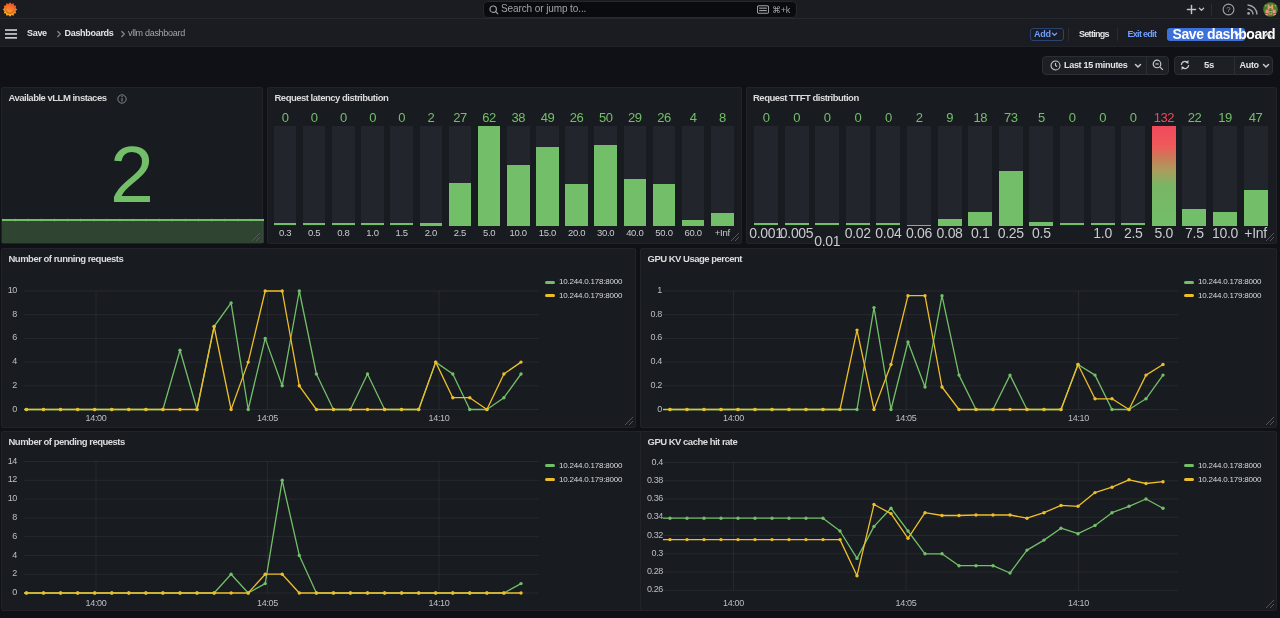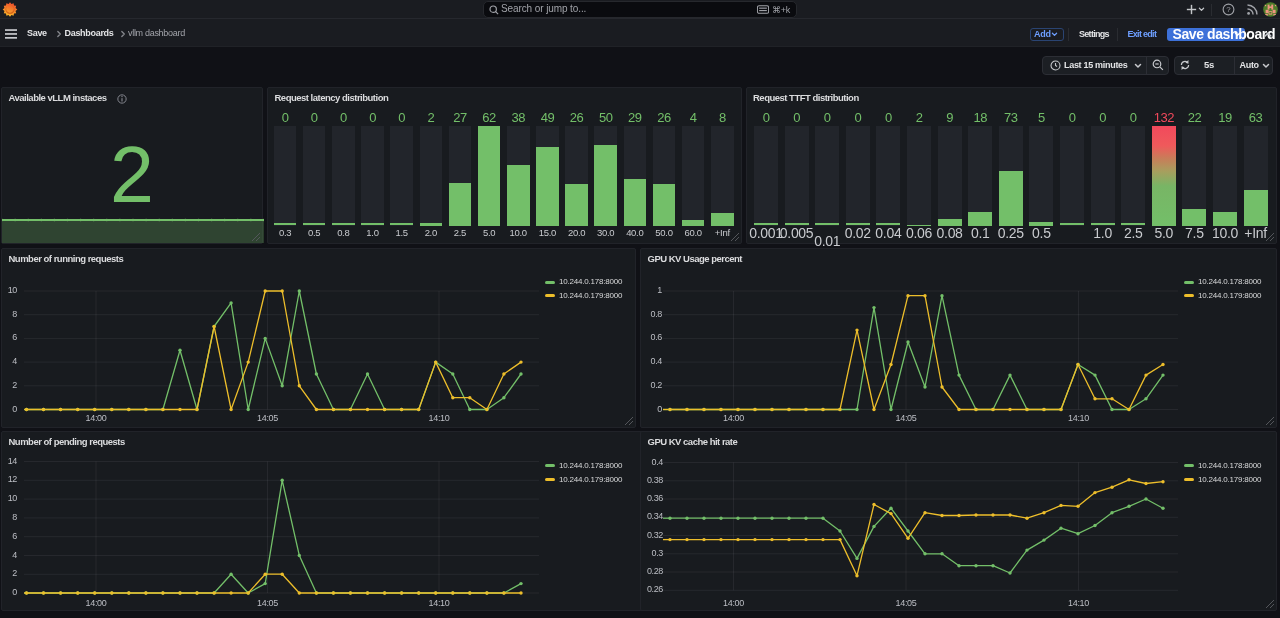--- a/index.html
+++ b/index.html
@@ -307,21 +307,21 @@
     <div style="position:absolute;left:435.9px;top:38px;width:24px;height:100.0px;background:#22252B;"></div>
     <div style="position:absolute;left:435.9px;top:121.3px;width:24px;height:16.7px;background:#73BF69;"></div>
     <div class="bval" style="left:427.9px;color:#73BF69;">22</div>
     <div class="blab3" style="left:425.9px;">7.5</div>
     <div style="position:absolute;left:466.5px;top:38px;width:24px;height:100.0px;background:#22252B;"></div>
     <div style="position:absolute;left:466.5px;top:123.6px;width:24px;height:14.4px;background:#73BF69;"></div>
     <div class="bval" style="left:458.5px;color:#73BF69;">19</div>
     <div class="blab3" style="left:456.5px;">10.0</div>
     <div style="position:absolute;left:497.1px;top:38px;width:24px;height:100.0px;background:#22252B;"></div>
     <div style="position:absolute;left:497.1px;top:102.4px;width:24px;height:35.6px;background:#73BF69;"></div>
-    <div class="bval" style="left:489.1px;color:#73BF69;">63</div>
+    <div class="bval" style="left:489.1px;color:#73BF69;">47</div>
     <div class="blab3" style="left:487.1px;">+Inf</div>
     <svg class="rh" width="10" height="10" style="right:1px;bottom:1px;">
       <line x1="1" y1="9" x2="9" y2="1" stroke="#54565B" stroke-width="1"></line>
       <line x1="5" y1="9" x2="9" y2="5" stroke="#54565B" stroke-width="1"></line>
     </svg>
   </div>
 <div class="panel" style="left:1px;top:248px;width:635px;height:179.5px;">
     <div class="ptitle" style="left:6.5px;">Number of running requests</div>
     <svg width="635" height="180" style="position:absolute;left:0;top:0;" viewBox="0 0 635 180">
       <line x1="22" y1="42.0" x2="537" y2="42.0" stroke="rgba(204,204,220,0.08)" stroke-width="1"></line>

